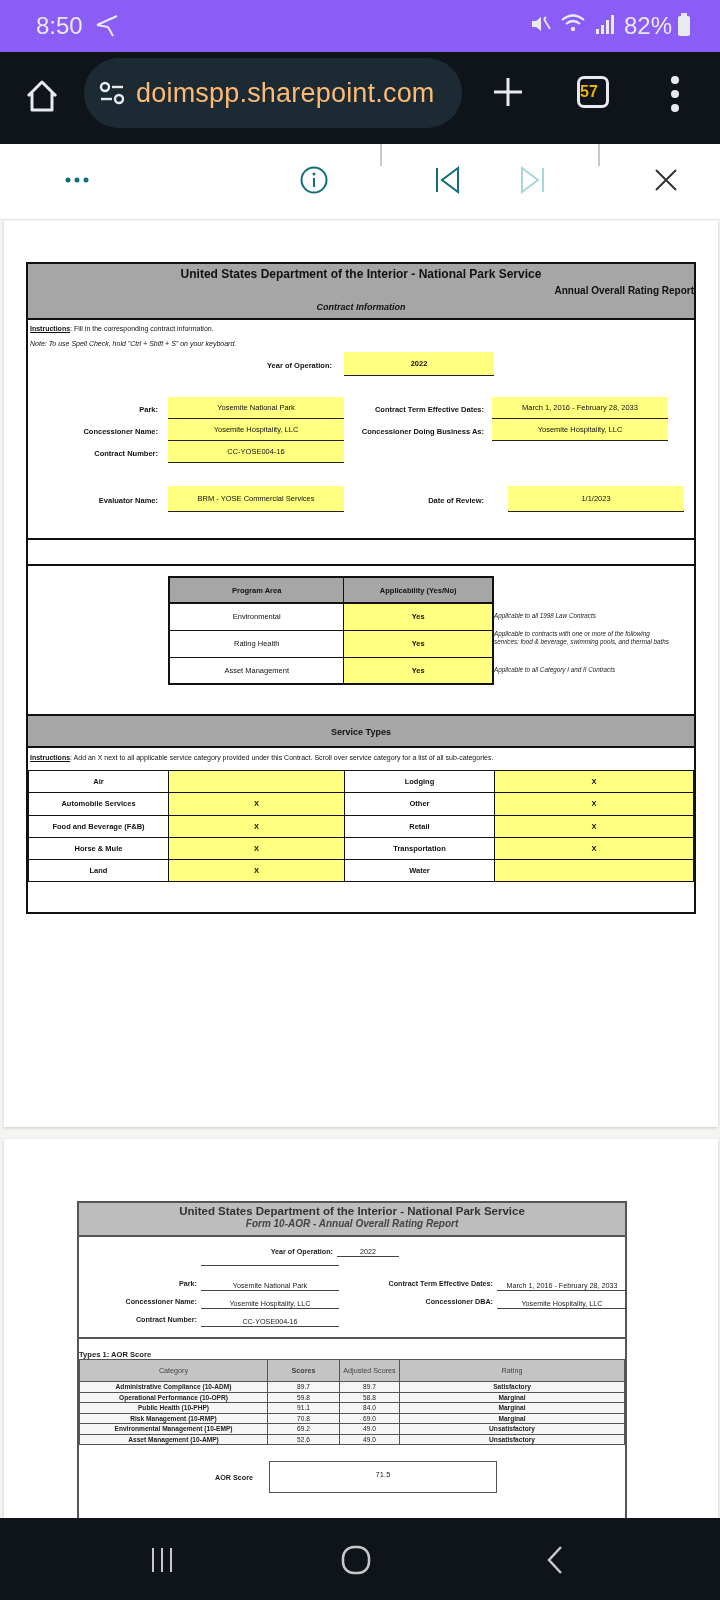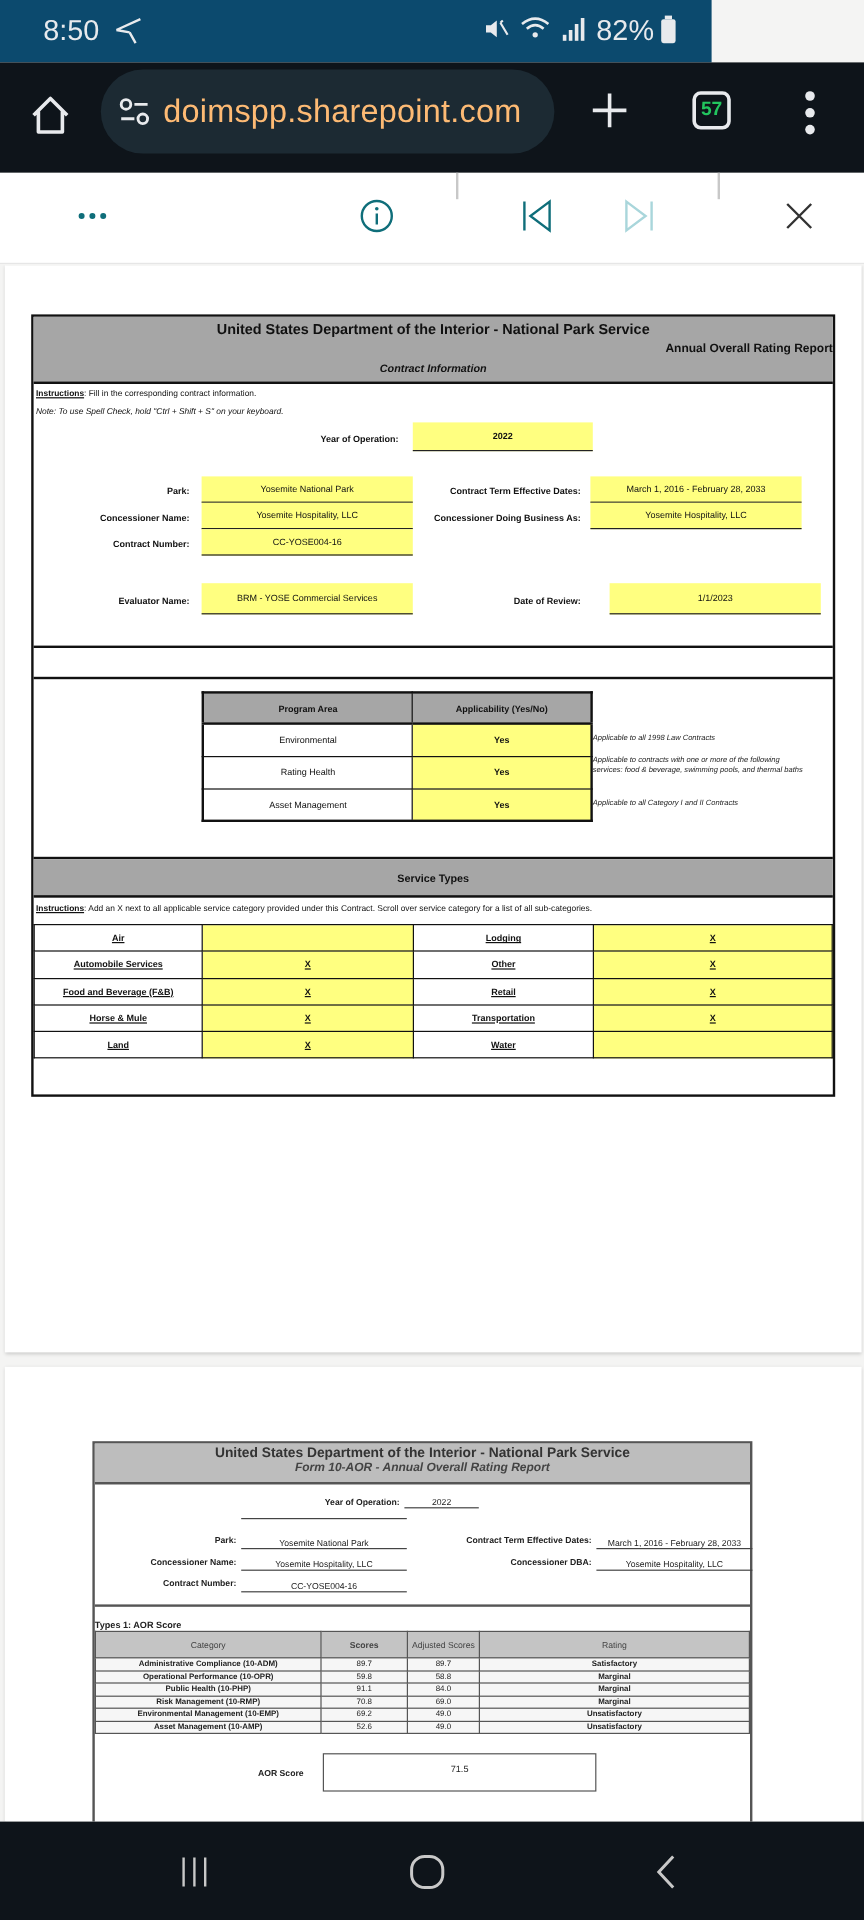--- a/index.html
+++ b/index.html
@@ -1,35 +1,35 @@
 <!DOCTYPE html>
 <html><head>
 <meta charset="utf-8">
 <style>
   * { box-sizing: border-box; margin: 0; padding: 0; }
   html, body { width: 720px; height: 1600px; overflow: hidden; background: #f4f4f3; font-family: "Liberation Sans", sans-serif; }
   .abs { position: absolute; }
 
   
-  #status-bar { position: absolute; left: 0; top: 0; width: 593px; height: 52px; background: #0c4a6e; color: #e8eaed; }
+  #status-bar { position: absolute; left: 0; top: 0; width: 720px; height: 52px; background: #8b5cf6; color: #e8eaed; }
   #status-time { position: absolute; left: 36px; top: 12px; font-size: 24px; }
   #status-nav-icon { position: absolute; left: 94px; top: 12px; font-size: 22px; color: #e8eaed; }
   #status-right { position: absolute; right: 48px; top: 12px; font-size: 24px; display: flex; align-items: center; gap: 8px; }
   .status-glyph { font-size: 18px; color: #e8eaed; }
   #battery-icon { position: absolute; right: 30px; top: 16px; width: 12px; height: 20px; background: #e8eaed; border-radius: 2px; }
   #battery-icon::before { content: ""; position: absolute; left: 3px; top: -3px; width: 6px; height: 3px; background: #e8eaed; }
 
   
   #browser-bar { position: absolute; left: 0; top: 52px; width: 720px; height: 92px; background: #0e141a; }
   #home-button { position: absolute; left: 22px; top: 24px; width: 40px; height: 40px; }
   #url-pill { position: absolute; left: 84px; top: 6px; width: 378px; height: 70px; background: #1c2a33; border-radius: 35px; display: flex; align-items: center; padding-left: 14px; }
   #site-settings-icon { width: 28px; height: 28px; margin-right: 10px; }
   #url-text { color: #fdba74; font-size: 27px; letter-spacing: 0.2px; }
   #new-tab-button { position: absolute; left: 488px; top: 20px; width: 40px; height: 40px; }
-  #tabs-button { position: absolute; left: 577px; top: 24px; width: 32px; height: 32px; border: 3px solid #e8eaed; border-radius: 7px; color: #22c55e; font-size: 16px; font-weight: bold; text-align: center; line-height: 26px; }
+  #tabs-button { position: absolute; left: 577px; top: 24px; width: 32px; height: 32px; border: 3px solid #e8eaed; border-radius: 7px; color: #eab308; font-size: 16px; font-weight: bold; line-height: 26px; }
   #overflow-menu-button { position: absolute; left: 668px; top: 20px; width: 14px; height: 44px; }
   .dot { position: absolute; left: 3px; width: 8px; height: 8px; background: #e8eaed; border-radius: 50%; }
 
   
   #viewer-toolbar { position: absolute; left: 0; top: 144px; width: 720px; height: 76px; background: #ffffff; border-bottom: 1px solid #e6e6e6; }
   .tb-sep { position: absolute; top: 0; width: 2px; height: 22px; background: #c8c8c8; }
   .tb-btn { position: absolute; top: 16px; width: 40px; height: 40px; display: flex; align-items: center; justify-content: center; }
 
   
   #doc-area { position: absolute; left: 0; top: 221px; width: 720px; height: 1297px; background: #f4f4f3; overflow: hidden; }
@@ -53,21 +53,21 @@
 
   
   #prog-table { position: absolute; left: 140px; top: 312px; width: 326px; border: 2px solid #111; border-collapse: collapse; }
   #prog-table th { background: #a6a6a6; font-size: 7.5px; height: 26px; border: 1px solid #111; border-bottom: 2px solid #111; font-weight: bold; }
   #prog-table td { font-size: 7.5px; text-align: center; height: 27px; border: 1px solid #111; }
   #prog-table td.y { background: #ffff80; font-weight: bold; }
   .note { position: absolute; left: 466px; font-size: 6.3px; font-style: italic; color: #222; width: 176px; line-height: 8px; }
 
   
   #svc-table { position: absolute; left: 0; top: 506px; width: 666px; border-collapse: collapse; }
-  #svc-table td { height: 22.3px; border: 1px solid #111; font-size: 7.5px; font-weight: bold; text-align: center; text-decoration: underline; }
+  #svc-table td { height: 22.3px; border: 1px solid #111; font-size: 7.5px; font-weight: bold; text-align: center; }
   #svc-table td.y { background: #ffff80; }
 
   
   #form2 { position: absolute; left: 73px; top: 62px; width: 550px; height: 400px; border: 2px solid #555; color: #222; font-family: "Liberation Sans", sans-serif; }
   #f2-header { height: 34px; background: #bdbdbd; border-bottom: 2px solid #555; text-align: center; }
   #f2-title { font-size: 11.5px; font-weight: bold; color: #333; padding-top: 2px; }
   #f2-subtitle { font-size: 10px; font-weight: bold; font-style: italic; color: #444; margin-top: 1px; }
   .l2 { position: absolute; font-size: 7.2px; font-weight: bold; text-align: right; }
   .v2 { position: absolute; font-size: 7.2px; text-align: center; border-bottom: 1px solid #444; }
   #aor-table { position: absolute; left: 0; top: 156px; width: 546px; border-collapse: collapse; }

